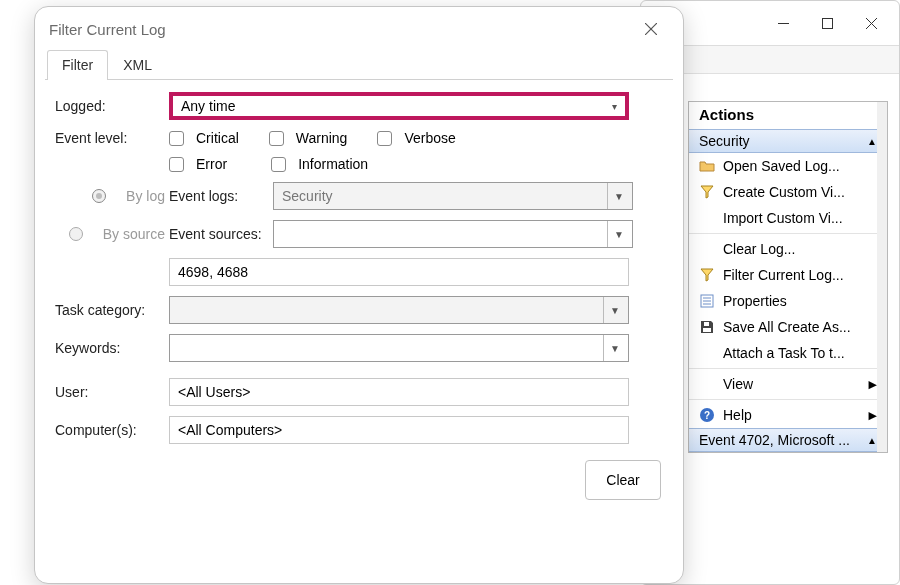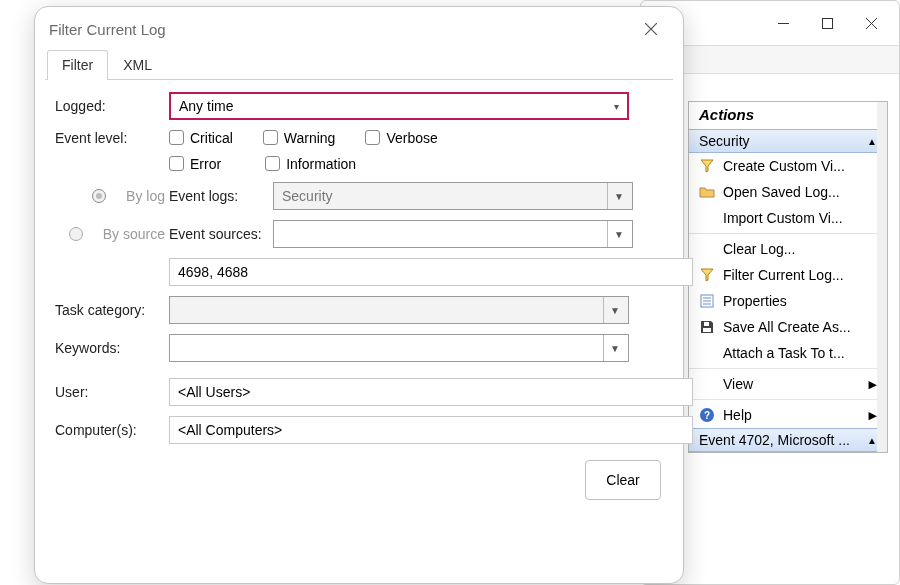--- a/index.html
+++ b/index.html
@@ -8,61 +8,61 @@
   
   .bg-window { position: absolute; top: 0; right: 0; width: 260px; height: 585px; border: 1px solid #d0d0d0; border-radius: 6px; background: #fff; }
   .bg-titlebar { height: 44px; display: flex; justify-content: flex-end; align-items: center; padding-right: 6px; }
   .bg-btn { width: 44px; height: 30px; display: flex; align-items: center; justify-content: center; color: #333; }
   .bg-btn svg { width: 11px; height: 11px; }
   .bg-sep { height: 1px; background: #ddd; margin: 0 0 0 0; }
   .bg-toolbar { height: 28px; background: #f6f6f6; border-bottom: 1px solid #e0e0e0; }
 
   
   .actions { position: absolute; right: 11px; top: 100px; width: 200px; border: 1px solid #b8b8b8; background: #fff; }
-  .actions-head { font-weight: 700; font-size: 15px; padding: 4px 10px 6px; font-style: italic; }
+  .actions-head { font-weight: 700; font-size: 15px; padding: 4px 10px 6px; }
   .actions-hdr { background: linear-gradient(#e9f0fb, #cfe0f6); border-top: 1px solid #9fb8dc; border-bottom: 1px solid #9fb8dc; padding: 3px 10px; font-size: 14px; display:flex; align-items:center; justify-content:space-between; }
   .actions-hdr .tri { font-size: 10px; }
   .act-item { display: flex; align-items: center; gap: 8px; padding: 5px 10px; font-size: 14px; cursor: default; }
   .act-item .ico { width: 16px; height: 16px; display:flex; align-items:center; justify-content:center; flex-shrink:0; }
   .act-item .arrow { margin-left: auto; font-size: 11px; }
   .act-sep { height: 1px; background: #e3e3e3; margin: 2px 0; }
 
   
   .dialog { position: absolute; left: 4px; top: 6px; width: 650px; height: 578px; border: 1px solid #c5c5c5; border-radius: 14px; background: #fff; box-shadow: 0 6px 24px rgba(0,0,0,.18); display:flex; flex-direction:column;margin-left:30px; }
   .titlebar { display:flex; align-items:center; justify-content:space-between; padding: 8px 14px 6px; }
   .titlebar .title { color: #6b6b6b; font-size: 15px; }
   .titlebar .xbtn { width: 36px; height: 28px; display:flex; align-items:center; justify-content:center; border-radius:4px; color:#444; }
 
   .tabs { display:flex; padding-left: 12px; gap:0; position:relative; }
   .tab { padding: 6px 14px 7px; font-size: 14px; border: 1px solid transparent; border-bottom: none; color:#333; position:relative; top:1px; }
   .tab.active { border-color: #d0d0d0; background:#fff; border-top-left-radius:3px; border-top-right-radius:3px; }
   .tabline { border-top: 1px solid #d0d0d0; margin: 0 10px; }
 
   .form { padding: 12px 20px 10px; display:grid; grid-template-columns: 110px 1fr; column-gap: 4px; row-gap: 10px; font-size:14px; align-items:center; }
   .lbl { color:#222; }
-  .dd { width: 460px; height: 28px; border:2px solid #be185d; display:flex; align-items:center; justify-content:space-between; padding:0 8px; font-size:14px; background:#fff; }
+  .dd { width: 460px; height: 28px; border:4px solid #be185d; display:flex; align-items:center; justify-content:space-between; padding:0 8px; font-size:14px; background:#fff; }
   .dd .caret { font-size:10px; color:#555; }
   .dd.disabled { background:#f3f3f3; color:#777; }
   .dd.combo { width: 360px; border:1px solid #9a9a9a; }
   .dd.combo .caret { border-left:1px solid #bbb; height:100%; display:flex; align-items:center; padding-left:6px; }
 
   .chks { display:flex; gap: 30px; align-items:center; }
-  .chk { display:flex; align-items:flex-start; gap:6px; }
+  .chk { display:flex; align-items:center; gap:12px; }
   .chk .box { width:15px; height:15px; border:1px solid #888; border-radius:3px; }
 
   .radio-wrap { display:flex; align-items:center; gap:20px;justify-content:flex-end; }
   .radio-dot { width:14px; height:14px; border:1px solid #aaa; border-radius:50%; display:inline-block; background:#f1f1f1; }
   .radio-dot.sel { border-color:#888; position:relative; }
   .radio-dot.sel::after { content:''; position:absolute; inset:3px; background:#bdbdbd; border-radius:50%; }
   .radio-lbl { color:#9a9a9a; }
 
   .subform { grid-column: 2 / -1; display:grid; grid-template-columns: 104px 1fr; row-gap:2px; align-items:center; }
 
   .desc { font-size:14px; line-height:1.35; color:#222; grid-column: 1 / -1; padding-top:4px; max-width:560px; }
-  .txt { width: 524px; height: 28px; border:1px solid #c8c8c8; padding:0 8px; font-size:14px; background:#fff; }
+  .txt { width: 460px; height: 28px; border:1px solid #c8c8c8; padding:0 8px; font-size:14px; background:#fff; }
 
   .footer { margin-top:6px; display:flex; justify-content:flex-end; padding: 0 22px 4px; }
   .btn { width: 76px; height: 40px; border:1px solid #c0c0c0; border-radius:4px; background:#fff; font-size:14px; display:flex; align-items:center; justify-content:center; }
 
   .scroll-stub { position:absolute; right:0; top:0; width:10px; height:100%; background:#f0f0f0; }
 </style>
 </head>
 <body>
 
 <div class="bg-window">
@@ -91,32 +91,32 @@
     <div class="scroll-stub"></div>
     <div class="actions-head">Actions</div>
     <div class="actions-hdr">
       <span>Security</span>
       <span class="tri">▲</span>
     </div>
 
     <div class="act-item">
       <span class="ico">
           <svg viewBox="0 0 16 16">
+            <path d="M1 4h5l1 2h8v7H1z" fill="#f5c767" stroke="#b8893a"></path>
+          </svg>
+        </span>
+      <span>Open Saved Log...</span>
+    </div>
+    <div class="act-item">
+      <span class="ico">
+          <svg viewBox="0 0 16 16">
             <path d="M2 2h12l-5 6v5l-2 1v-6z" fill="#ffd96b" stroke="#a98420"></path>
           </svg>
         </span>
       <span>Create Custom Vi...</span>
-    </div>
-    <div class="act-item">
-      <span class="ico">
-          <svg viewBox="0 0 16 16">
-            <path d="M1 4h5l1 2h8v7H1z" fill="#f5c767" stroke="#b8893a"></path>
-          </svg>
-        </span>
-      <span>Open Saved Log...</span>
     </div>
     <div class="act-item">
       <span class="ico"></span>
       <span>Import Custom Vi...</span>
     </div>
     <div class="act-sep"></div>
     <div class="act-item">
       <span class="ico"></span>
       <span>Clear Log...</span>
     </div>

